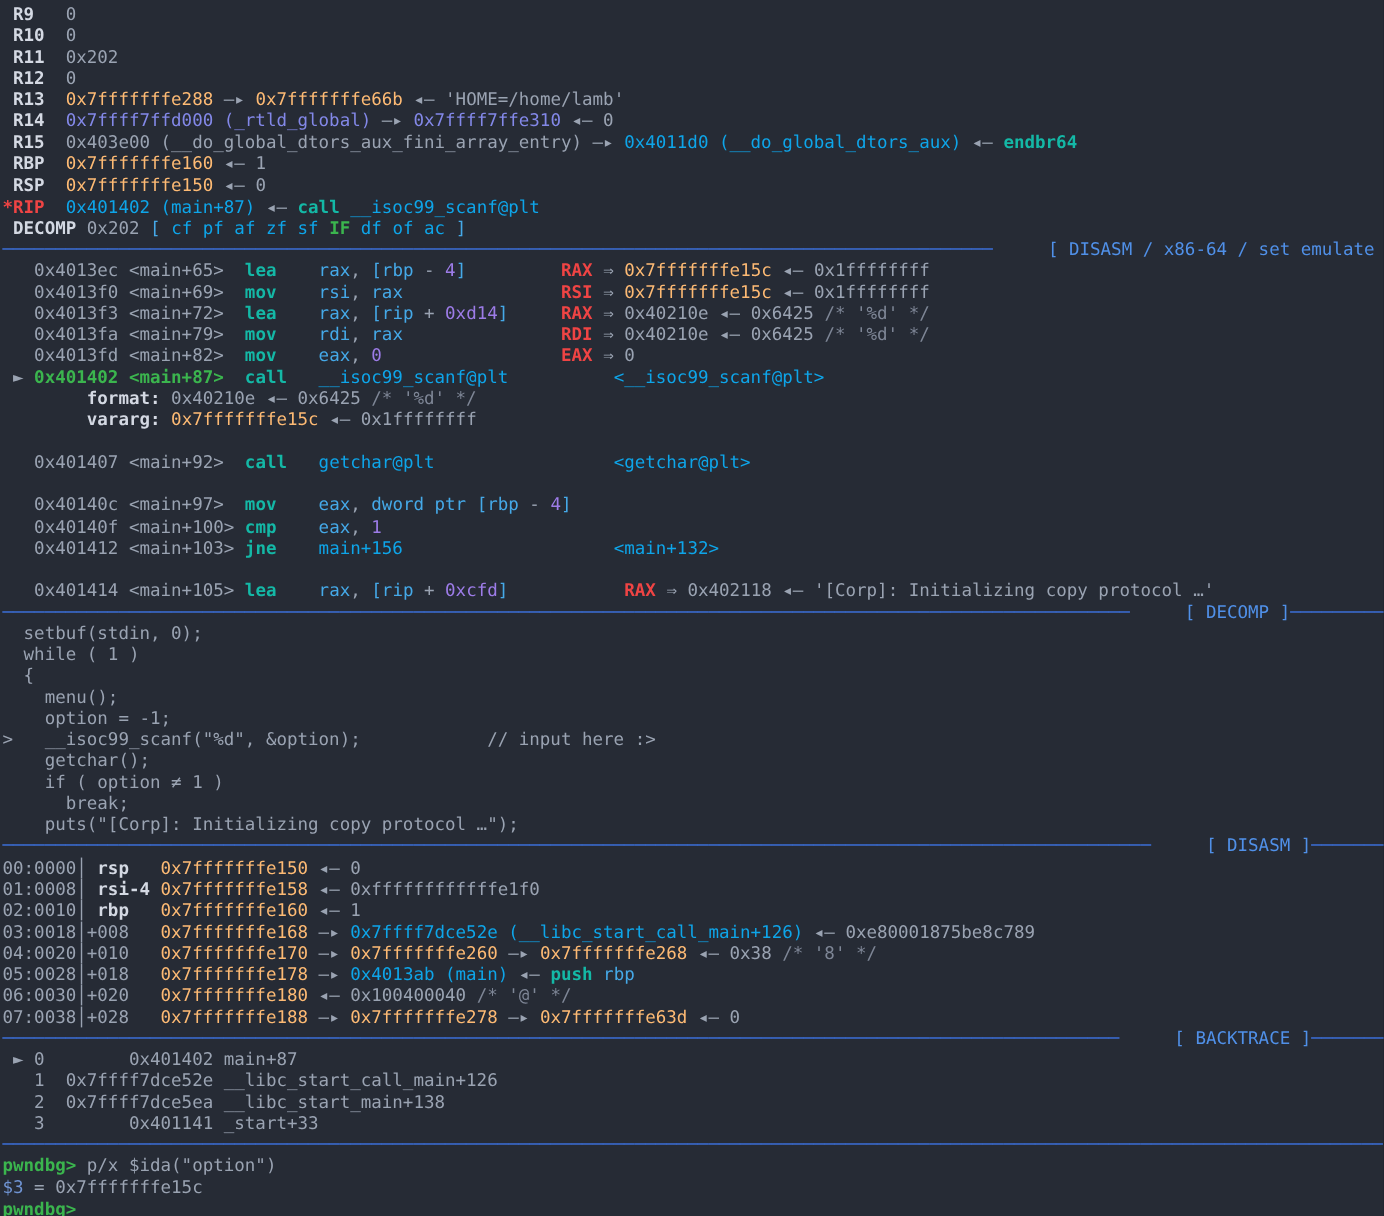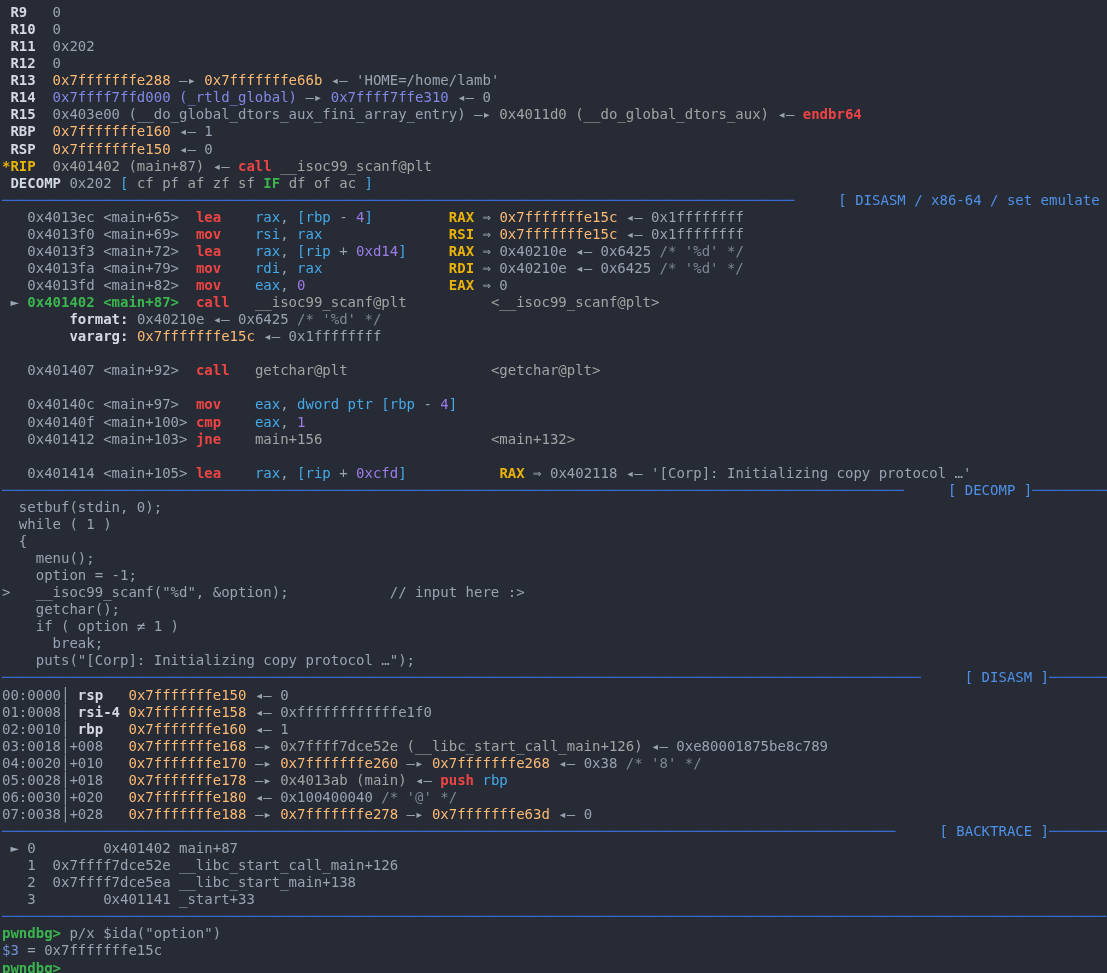--- a/index.html
+++ b/index.html
@@ -15,26 +15,26 @@
     font-family:"DejaVu Sans Mono","DejaVu Sans",monospace;
     font-size:14px;
     line-height:17.07px;
     white-space:pre;
     color:#9aa3b2;
   }
   .seg{white-space:pre;}
   .g{color:#9aa3b2;}
   .w{color:#d4d9e3;font-weight:bold;text-align:right;}
   .o{color:#fdba74;}
-  .r{color:#a3a3a3;}
-  .rb{color:#eab308;font-weight:bold;}
+  .r{color:#0ea5e9;}
+  .rb{color:#ef4444;font-weight:bold;}
   .p{color:#8388e8;text-align:right;}
   .v{color:#9d7ce8;}
   .b{color:#45a9e8;}
-  .y{color:#ef4444;font-weight:bold;text-align:center;}
+  .y{color:#14b8a6;font-weight:bold;text-align:center;}
   .gr{color:#3bb54e;font-weight:bold;}
   .h{color:#3b6fd8;}
   .hl{color:#5090e8;margin-left:44px;}
   .d{color:#7e8696;}
   .sb{color:#6f93d2;}
 </style>
 </head>
 <body>
 
 <div class="screen">

